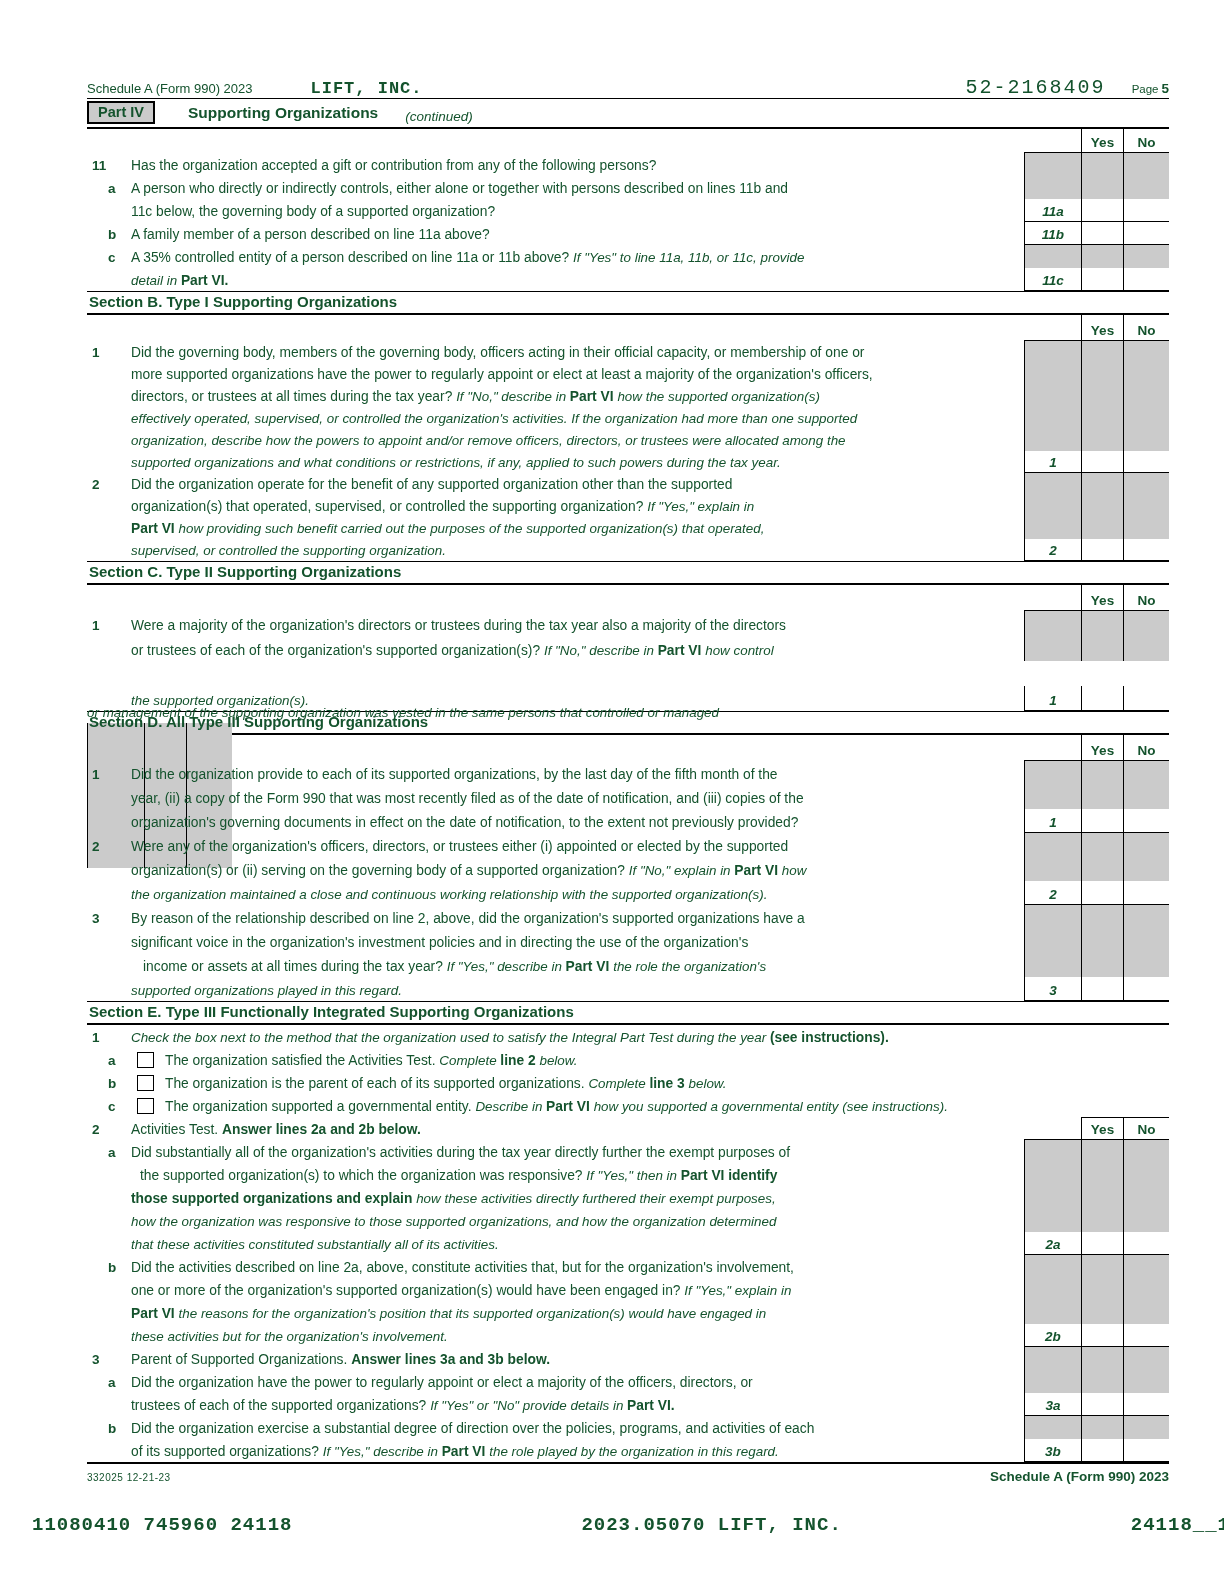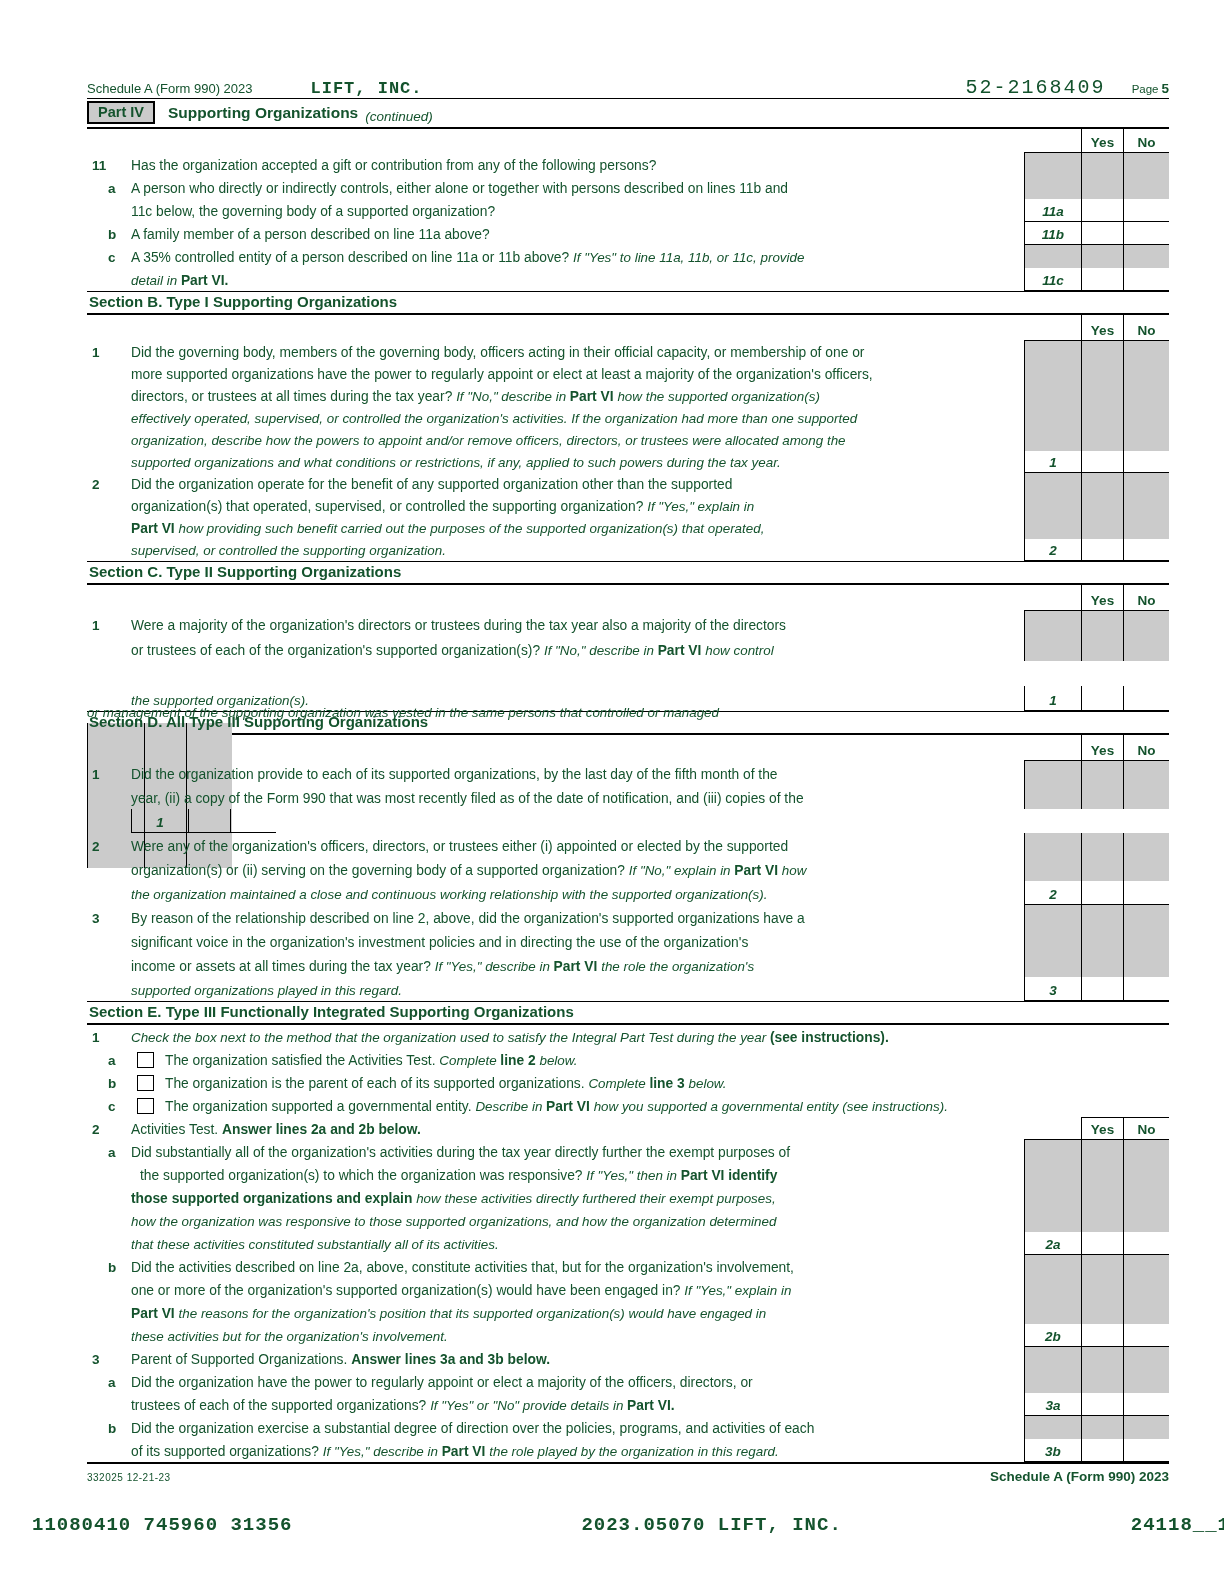--- a/index.html
+++ b/index.html
@@ -15,21 +15,21 @@
   
   .hdr { display:flex; align-items:baseline; height:22px; }
   .hdr-sched { font-size:13px; }
   .hdr-org { font-family:"Liberation Mono","DejaVu Sans Mono",monospace; font-size:17px; font-weight:600; margin-left:58px; letter-spacing:1px; }
   .hdr-spacer { flex:1; }
   .hdr-ein { font-family:"Liberation Mono","DejaVu Sans Mono",monospace; font-size:20px; letter-spacing:2px; }
   .hdr-page { font-size:11.5px; margin-left:26px; }
   .hdr-pagenum { font-size:13.5px; font-weight:bold; margin-left:3px; }
 
   
-  .partbar { display:flex; align-items:center; border-top:1.5px solid #000; border-bottom:2.5px solid #000; padding:2px 0 3px 0; }
+  .partbar { display:flex; align-items:center; border-top:1.5px solid #000; border-bottom:2.5px solid #000; padding:2px 0 3px 0;gap:20px; }
   .partbox { border:2px solid #000; background:#cbcbcb; font-weight:bold; font-size:14.5px; padding:1px 9px 2px 9px; margin-right:13px; }
   .parttitle { font-weight:bold; font-size:15.5px; }
   .partcont { font-style:italic; font-size:13.5px; margin-left:7px; align-self:flex-end; }
 
   
   .secbar { border-top:1.5px solid #000; border-bottom:2.5px solid #000; font-weight:bold; font-size:15px; padding:1px 0 2px 2px; height:24px; }
 
   
   .qrow { display:flex; align-items:stretch; }
   .qnum { flex:0 0 44px; font-weight:bold; font-size:13.5px; display:flex; align-items:flex-end; padding-bottom:3px; }
@@ -386,20 +386,23 @@
               <span class="seg-r">year, (ii) a copy of the Form 990 that was most recently filed as of the date of notification, and (iii) copies of the</span>
             </div>
             <div class="cell shade">
               <div class="c-num"></div>
               <div class="c-yes"></div>
               <div class="c-no"></div>
             </div>
           </div>
           <div class="qrow" style="height: 24px;">
             <div class="qnum main"></div>
+            <div class="qtext">
+              <span class="seg-r">organization's governing documents in effect on the date of notification, to the extent not previously provided?</span>
+            </div>
             <div class="cell ans">
               <div class="c-num">1</div>
               <div class="c-yes"></div>
               <div class="c-no"></div>
             </div>
           </div>
           <div class="qrow" style="height: 24px;">
             <div class="qnum main">2</div>
             <div class="qtext">
               <span class="seg-r">Were any of the organization's officers, directors, or trustees either (i) appointed or elected by the supported</span>
@@ -450,21 +453,21 @@
             <div class="qnum main"></div>
             <div class="qtext">
               <span class="seg-r">significant voice in the organization's investment policies and in directing the use of the organization's</span>
             </div>
             <div class="cell shade">
               <div class="c-num"></div>
               <div class="c-yes"></div>
               <div class="c-no"></div>
             </div>
           </div>
-          <div class="qrow" style="height: 24px;">
+          <div class="qrow" style="height: 24px; gap: 12px;">
             <div class="qnum main"></div>
             <div class="qtext">
               <span class="seg-r">income or assets at all times during the tax year? </span>
               <span class="seg-i">If "Yes," describe in </span>
               <span class="seg-b">Part VI </span>
               <span class="seg-i">the role the organization's</span>
             </div>
             <div class="cell shade">
               <div class="c-num"></div>
               <div class="c-yes"></div>
@@ -705,17 +708,17 @@
     <div class="endrule"></div>
 
     <div class="footer">
       <span class="foot-code">332025 12-21-23</span>
       <span class="foot-sched">Schedule A (Form 990) 2023</span>
     </div>
 
   </div>
 
   <div class="bottomline">
-    <span>11080410 745960 31356</span>
+    <span>11080410 745960 24118</span>
     <span>2023.05070 LIFT, INC.</span>
     <span>24118__1</span>
   </div>
 </div>
 
 </body></html>

